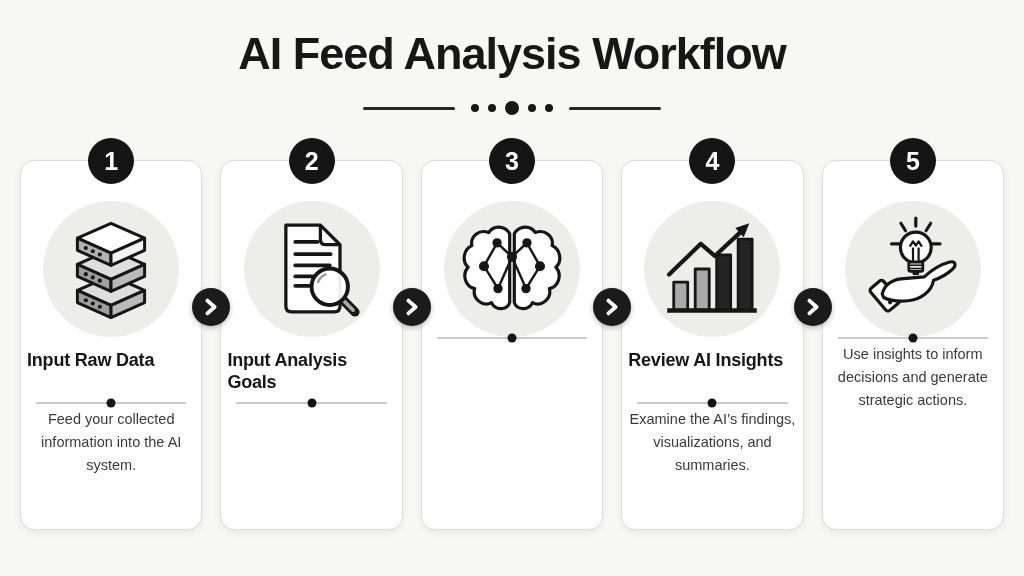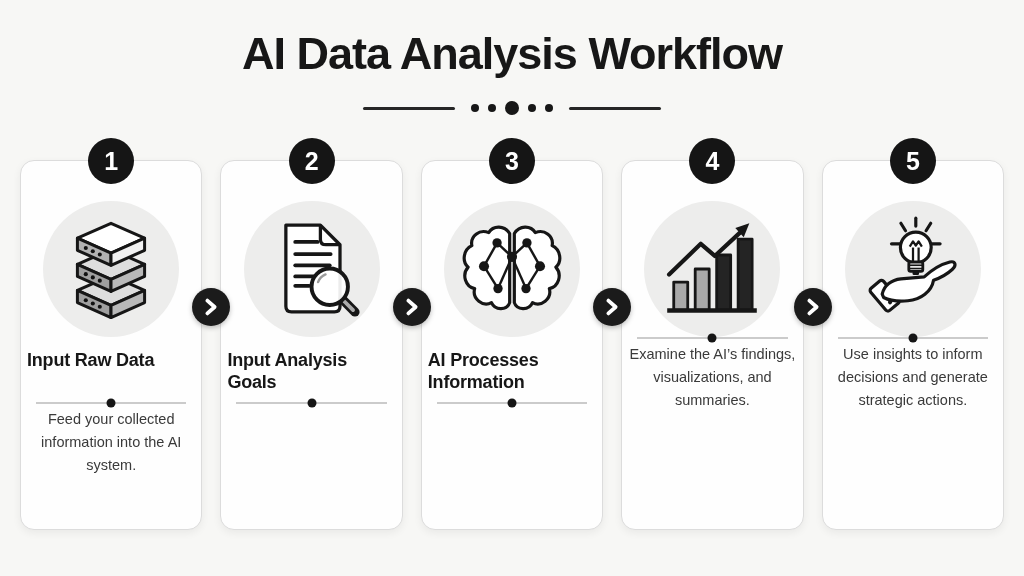--- a/index.html
+++ b/index.html
@@ -82,21 +82,21 @@
     box-shadow:0 2px 5px rgba(0,0,0,0.25);
     z-index:5;
   }
   .connector svg { width:20px; height:20px; display:block; }
   .conn-1 { left:172px; } .conn-2 { left:373px; }
   .conn-3 { left:573px; } .conn-4 { left:774px; }
 </style>
 </head>
 <body>
 
-<h1 class="page-title">AI Data Analysis Workflow</h1>
+<h1 class="page-title">AI Feed Analysis Workflow</h1>
 
 <div class="ornament">
   <span class="orn-line"></span>
   <span class="orn-dots">
     <span class="dot-s"></span>
     <span class="dot-s"></span>
     <span class="dot-l"></span>
     <span class="dot-s"></span>
     <span class="dot-s"></span>
   </span>
@@ -191,21 +191,20 @@
           <circle cx="60" cy="47" r="5.4"></circle>
           <circle cx="44" cy="32" r="5"></circle>
             <circle cx="76" cy="32" r="5"></circle>
           <circle cx="30" cy="57" r="5.4"></circle>
             <circle cx="90" cy="57" r="5.4"></circle>
           <circle cx="45" cy="81" r="5"></circle>
             <circle cx="75" cy="81" r="5"></circle>
         </g>
       </svg>
     </div>
-    <h2 class="card-title">AI Processes Information</h2>
     <div class="card-divider">
       <span class="divider-dot"></span>
     </div>
   </article>
 
   <article class="card">
     <div class="badge">
       <span>4</span>
     </div>
     <div class="icon-circle">
@@ -214,20 +213,21 @@
           <rect x="19" y="74" width="15" height="30" fill="#a9a9a9"></rect>
           <rect x="42" y="60" width="15" height="44" fill="#a9a9a9"></rect>
           <rect x="65" y="45" width="15" height="59" fill="#242424"></rect>
           <rect x="88" y="28" width="15" height="76" fill="#242424"></rect>
         </g>
         <line x1="12" y1="104.5" x2="108" y2="104.5" stroke="#161616" stroke-width="5"></line>
         <polyline points="14,66 48,33 63,46 90,21" fill="none" stroke="#161616" stroke-width="4.5" stroke-linecap="round" stroke-linejoin="round"></polyline>
         <polygon points="100,11 94,26 85,16" fill="#161616"></polygon>
       </svg>
     </div>
+    <h2 class="card-title">Review AI Insights</h2>
     <div class="card-divider">
       <span class="divider-dot"></span>
     </div>
     <p class="card-desc">Examine the AI’s findings, visualizations, and summaries.</p>
   </article>
 
   <article class="card">
     <div class="badge">
       <span>5</span>
     </div>

